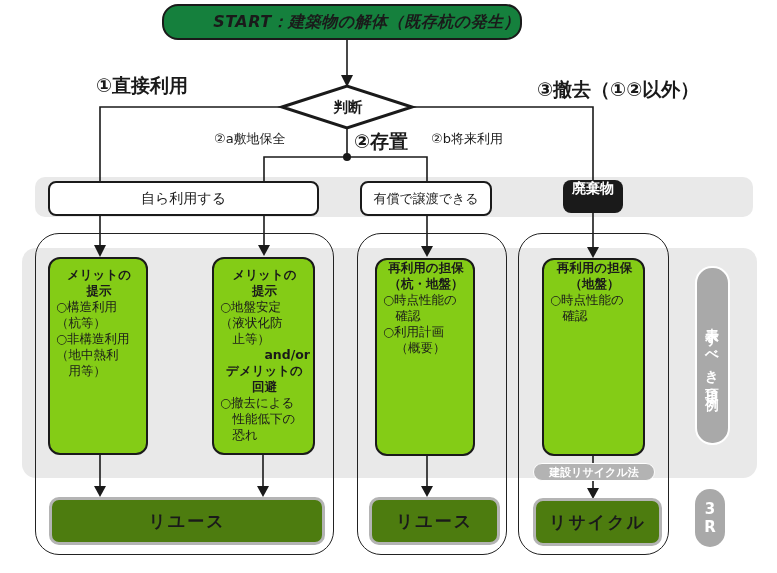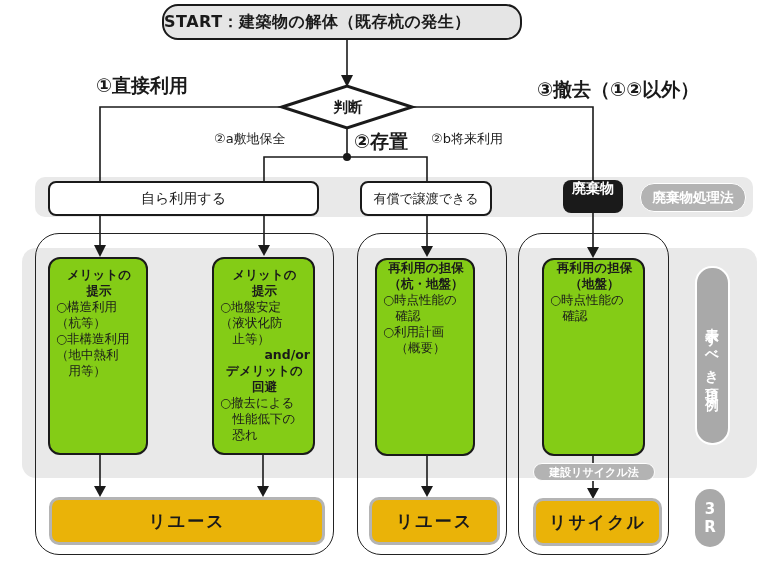--- a/index.html
+++ b/index.html
@@ -10,23 +10,23 @@
   .abs{position:absolute;}
   
   .gray-band{background:#e9e9e9;border-radius:10px;z-index:0;}
   .gray-panel{background:#e9e9e9;border-radius:14px;z-index:0;}
   
   #wires{position:absolute;left:0;top:0;z-index:1;pointer-events:none;}
   
   .container-outline{border:1.6px solid #222;border-radius:24px;background:transparent;z-index:2;}
   
   .title-box{
-    border:2.6px solid #1a1a1a;border-radius:16px;background:#e5e5e5;z-index:3;
-    display:flex;align-items:center;justify-content:flex-start;
-    font-weight:bold;font-size:16px;letter-spacing:0.5px;
+    border:2.6px solid #1a1a1a;border-radius:16px;background:#15803d;z-index:3;
+    display:flex;align-items:center;justify-content:flex-end;
+    font-weight:bold;font-size:16px;letter-spacing:0.5px;font-style:italic;
   }
   
   .diamond-label{z-index:3;text-align:center;font-weight:bold;font-size:14.5px;}
   
   .branch-big{z-index:3;font-weight:bold;font-size:19px;white-space:nowrap;}
   .branch-small{z-index:3;font-size:13px;white-space:nowrap;}
   
   .white-box{
     background:#fff;border:2.4px solid #1a1a1a;border-radius:8px;z-index:3;
     display:flex;align-items:center;justify-content:center;white-space:nowrap;
@@ -43,21 +43,21 @@
   .content-box{
     background:#84cc16;border:2.4px solid #1a1a1a;border-radius:12px;z-index:3;
     font-size:12.5px;line-height:1.28;box-sizing:border-box;padding:8px 3px 4px 5px;
   }
   .content-box.vcenter{display:flex;flex-direction:column;justify-content:flex-start;padding-top:0;}
   .box-title{font-weight:bold;text-align:center;white-space:pre-line;}
   .box-body{text-align:left;white-space:pre-line;padding-left:1px;}
   .box-mid{font-weight:bold;text-align:right;white-space:pre-line;}
   
   .outcome-box{
-    background:#eab308;border:3.5px solid #b4b4b4;border-radius:10px;z-index:3;
+    background:#4d7c0f;border:3.5px solid #b4b4b4;border-radius:10px;z-index:3;
     display:flex;align-items:center;justify-content:center;
     font-weight:bold;font-size:17px;letter-spacing:2px;color:#1a1a1a;
   }
   
   .side-pill-vertical{
     background:#a9a9a9;color:#fff;border:2px solid #fff;border-radius:17px;z-index:3;
     writing-mode:vertical-rl;text-orientation:mixed;
     display:flex;align-items:center;justify-content:center;
     font-weight:bold;font-size:13.5px;letter-spacing:3px;box-sizing:border-box;
   }
@@ -129,23 +129,20 @@
 
   <div class="abs white-box" style="left:48px;top:181px;width:267px;height:31px;font-size:14px;">
     <span>自ら利用する</span>
   </div>
   <div class="abs white-box" style="left:360px;top:181px;width:128px;height:31px;font-size:13px;">
     <span>有償で譲渡できる</span>
   </div>
   <div class="abs black-box" style="left:563px;top:180px;width:60px;height:33px;">
     <span>廃棄物</span>
   </div>
-  <div class="abs gray-pill" style="left:640px;top:183px;width:104px;height:27px;font-size:13.5px;">
-    <span>廃棄物処理法</span>
-  </div>
 
   <div class="abs content-box" style="left:48px;top:257px;width:100px;height:198px;">
     <div class="box-title">メリットの
 提示</div>
     <div class="box-body">○構造利用
 （杭等）
 ○非構造利用
 （地中熱利
 　用等）</div>
   </div>

